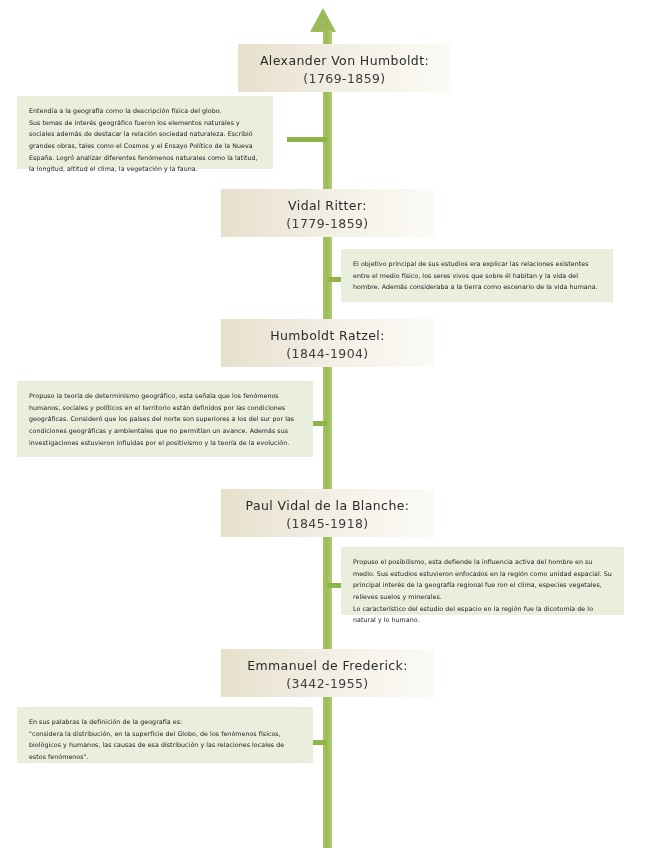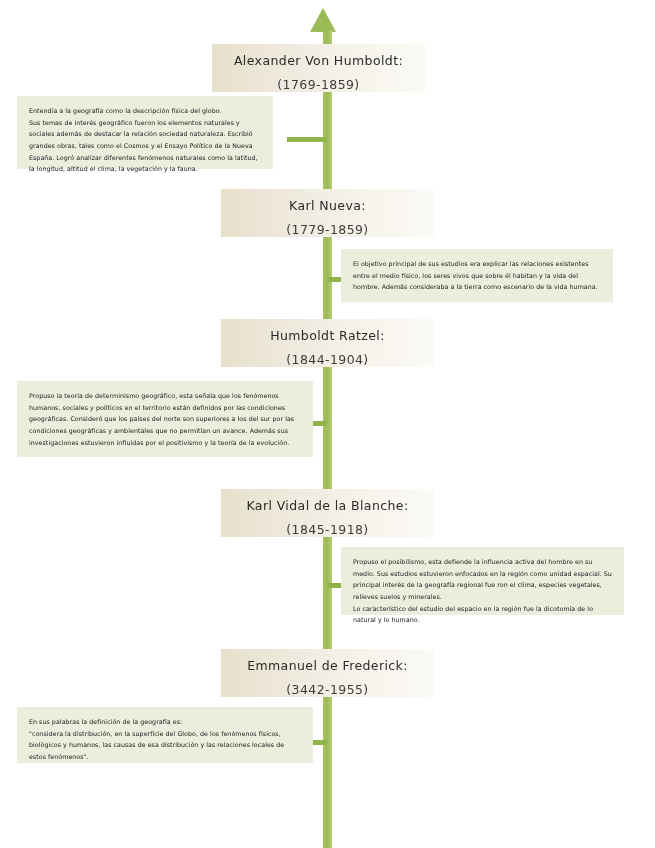--- a/index.html
+++ b/index.html
@@ -56,21 +56,20 @@
     color: #2b2b2b;
     line-height: 1.45;
     white-space: nowrap;
   }
   .person-years {
     font-family: "DejaVu Sans", sans-serif;
     font-size: 12.5px;
     letter-spacing: 0.4px;
     color: #3d3d3d;
     line-height: 1.45;
-    margin-top: 6px;
     white-space: nowrap;
   }
 
   
   .desc-card {
     position: absolute;
     box-sizing: border-box;
     background: #eaefdd;
     padding: 9px 12px 9px 12px;
     z-index: 2;
@@ -96,34 +95,34 @@
 <body>
 
 <div id="canvas">
 
   <div class="arrow-head"></div>
 
   <div class="spine"></div>
 
   <div class="stub" style="left:287px; top:137px; width:40px;"></div>
 
-  <div class="person-card" style="left:212px; top:44px; width:213px; height:48px;">
+  <div class="person-card" style="left:238px; top:44px; width:213px; height:48px;">
     <div class="person-name">Alexander Von Humboldt:</div>
     <div class="person-years">(1769-1859)</div>
   </div>
 
   <div class="desc-card" style="left:17px; top:96px; width:256px; height:73px;">
     <div class="desc-text">Entendía a la geografía como la descripción física del globo.
 Sus temas de interés geográfico fueron los elementos naturales y sociales además de destacar la relación sociedad naturaleza. Escribió grandes obras, tales como el Cosmos y el Ensayo Político de la Nueva España. Logró analizar diferentes fenómenos naturales como la latitud, la longitud, altitud el clima, la vegetación y la fauna.</div>
   </div>
 
   <div class="stub" style="left:327px; top:277px; width:26px;"></div>
 
   <div class="person-card" style="left:221px; top:189px; width:213px; height:48px;">
-    <div class="person-name">Karl Nueva:</div>
+    <div class="person-name">Vidal Ritter:</div>
     <div class="person-years">(1779-1859)</div>
   </div>
 
   <div class="desc-card" style="left:341px; top:249px; width:272px; height:53px;">
     <div class="desc-text">El objetivo principal de sus estudios era explicar las relaciones existentes entre el medio físico, los seres vivos que sobre él habitan y la vida del hombre. Además consideraba a la tierra como escenario de la vida humana.</div>
   </div>
 
   <div class="stub" style="left:287px; top:421px; width:40px;"></div>
 
   <div class="person-card" style="left:221px; top:319px; width:213px; height:48px;">
@@ -131,21 +130,21 @@
     <div class="person-years">(1844-1904)</div>
   </div>
 
   <div class="desc-card" style="left:17px; top:381px; width:296px; height:76px;">
     <div class="desc-text">Propuso la teoría de determinismo geográfico, esta señala que los fenómenos humanos, sociales y políticos en el territorio están definidos por las condiciones geográficas. Consideró que los países del norte son superiores a los del sur por las condiciones geográficas y ambientales que no permitían un avance. Además sus investigaciones estuvieron influidas por el positivismo y la teoría de la evolución.</div>
   </div>
 
   <div class="stub" style="left:327px; top:583px; width:26px;"></div>
 
   <div class="person-card" style="left:221px; top:489px; width:213px; height:48px;">
-    <div class="person-name">Karl Vidal de la Blanche:</div>
+    <div class="person-name">Paul Vidal de la Blanche:</div>
     <div class="person-years">(1845-1918)</div>
   </div>
 
   <div class="desc-card" style="left:341px; top:547px; width:283px; height:68px;">
     <div class="desc-text">Propuso el posibilismo, esta defiende la influencia activa del hombre en su medio. Sus estudios estuvieron enfocados en la región como unidad espacial. Su principal interés de la geografía regional fue ron el clima, especies vegetales, relieves suelos y minerales.
 Lo característico del estudio del espacio en la región fue la dicotomía de lo natural y lo humano.</div>
   </div>
 
   <div class="stub" style="left:287px; top:740px; width:40px;"></div>
 

